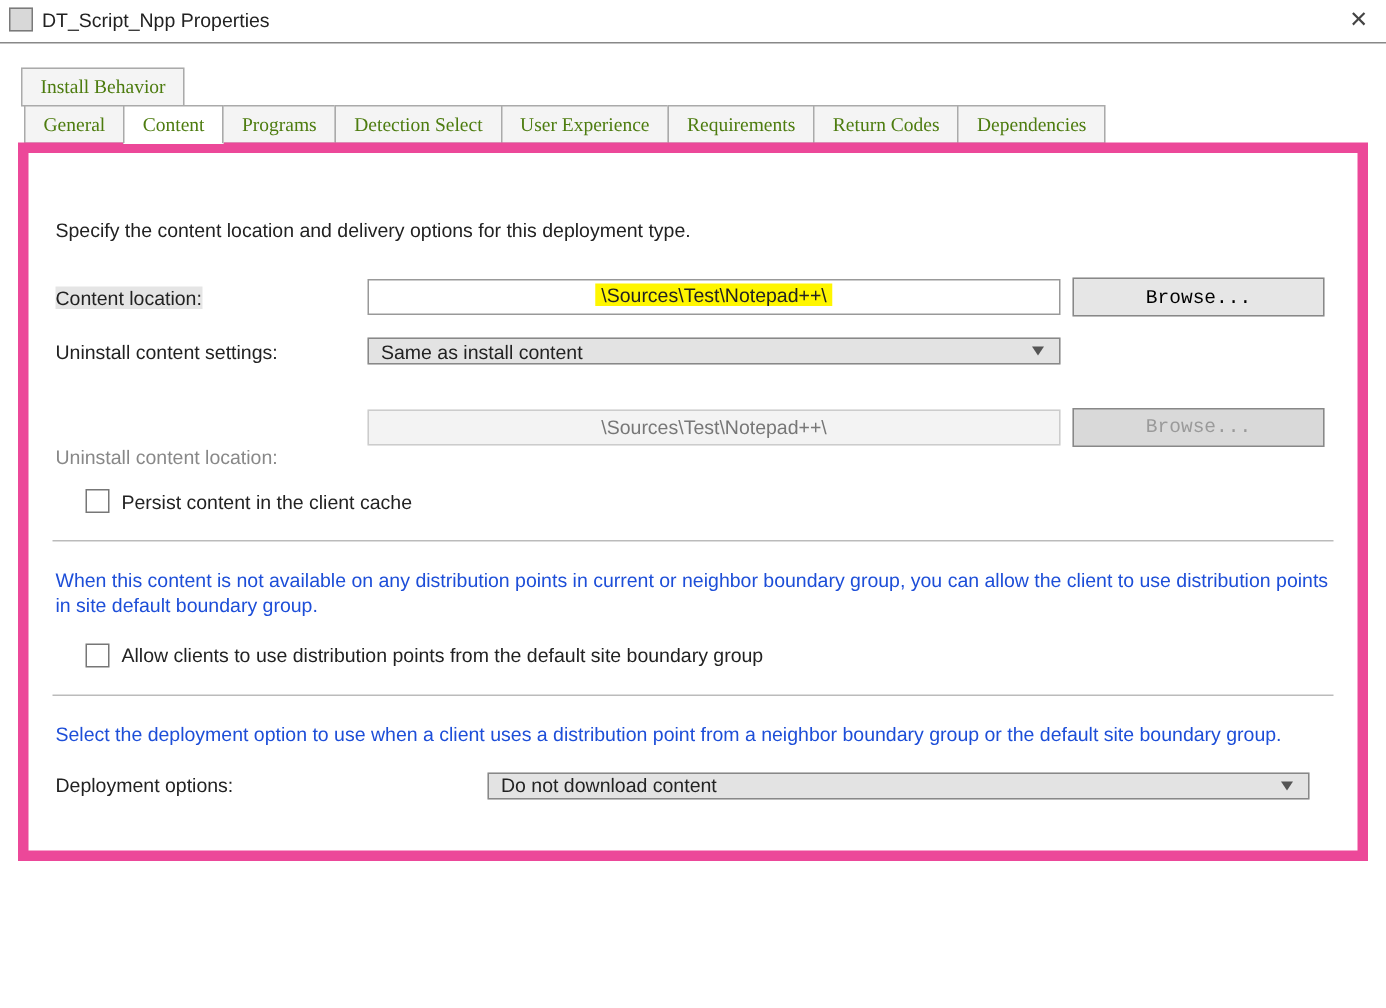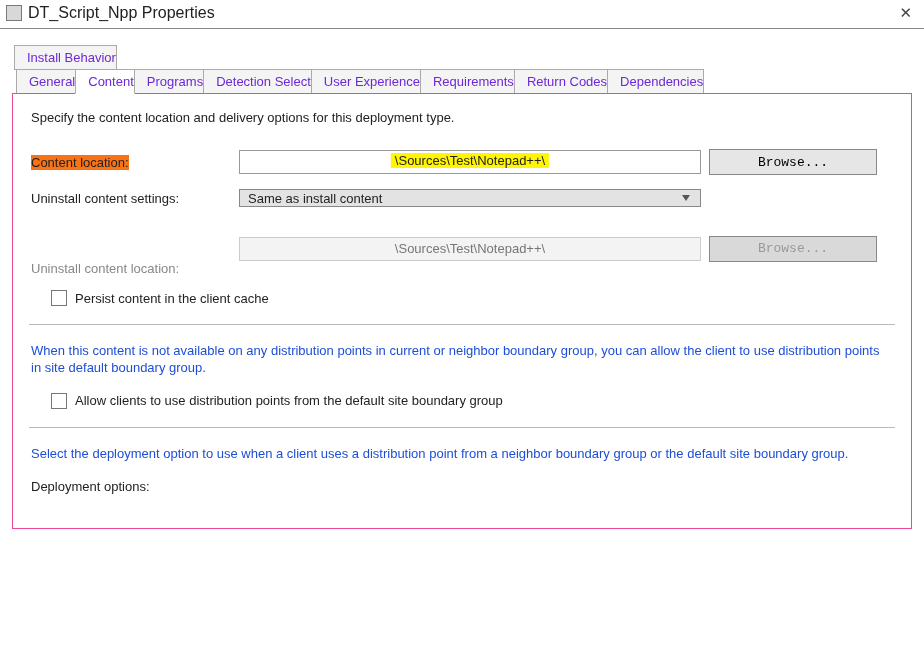--- a/index.html
+++ b/index.html
@@ -21,70 +21,71 @@
   }
   .app-icon {
     width: 16px;
     height: 16px;
     border: 1px solid #7a7a7a;
     background: #d8d8d8;
     margin-right: 6px;
   }
   .title-text {
     flex: 1;
-    font-size: 16px;
+    font-size: 13px;
     color: #222;
   }
   .close-x {
     font-family: Arial, sans-serif;
     font-size: 15px;
     color: #444;
     cursor: pointer;
     padding: 0 4px;
   }
   .tabs-wrap { padding: 16px 12px 0 12px; }
   .tabs-row1 {
     display: flex;
     margin-left: 2px;
   }
   .tab {
     border: 1px solid #aaa;
-    padding: 4px 0 4px 12px;
+    padding: 4px 12px 4px 12px;
     font-size: 13px;
     background: #f4f4f4;
-    color: #6d28d9;
+    color: #4d7c0f;
     margin-right: -1px;
+    font-family: Liberation Serif, serif;
   }
   .tabs-row2 {
     display: flex;
     margin-top: -1px;
     margin-left: 4px;
   }
   .tab.active {
     background: #fff;
     position: relative;
     z-index: 3;
     border-bottom-color: #fff;
   }
   .panel {
-    border: 1px solid #ec4899;
+    border: 7px solid #ec4899;
     margin-top: -1px;
     position: relative;
     z-index: 1;
-    padding: 8px 16px 20px 16px;
+    padding: 36px 16px 20px 16px;
   }
   .desc { margin: 8px 0 24px 2px; color: #222; }
   .field-row {
     display: flex;
     align-items: center;
     margin: 10px 0 14px 2px;
     gap: 8px;
   }
   .label-cell { width: 200px; }
-  .hl { background: #f97316; }
+  .hl { background: #e5e5e5; }
   .hl-inline { background: #fff600; }
   .input-text {
     width: 462px;
     height: 24px;
     border: 1px solid #999;
     background: #fff;
     padding: 0 6px;
     font-size: 13px;
     font-family: inherit;
     text-align: center;
@@ -209,15 +210,18 @@
       <div class="chk"></div>
       <span>Allow clients to use distribution points from the default site boundary group</span>
     </div>
 
     <hr class="hr">
 
     <div class="para">Select the deployment option to use when a client uses a distribution point from a neighbor boundary group or the default site boundary group.</div>
 
     <div class="field-row">
       <span style="width:280px">Deployment options:</span>
+      <div class="select wide">
+        <span>Do not download content</span>
+      </div>
     </div>
   </div>
 </div>
 
 </body></html>

